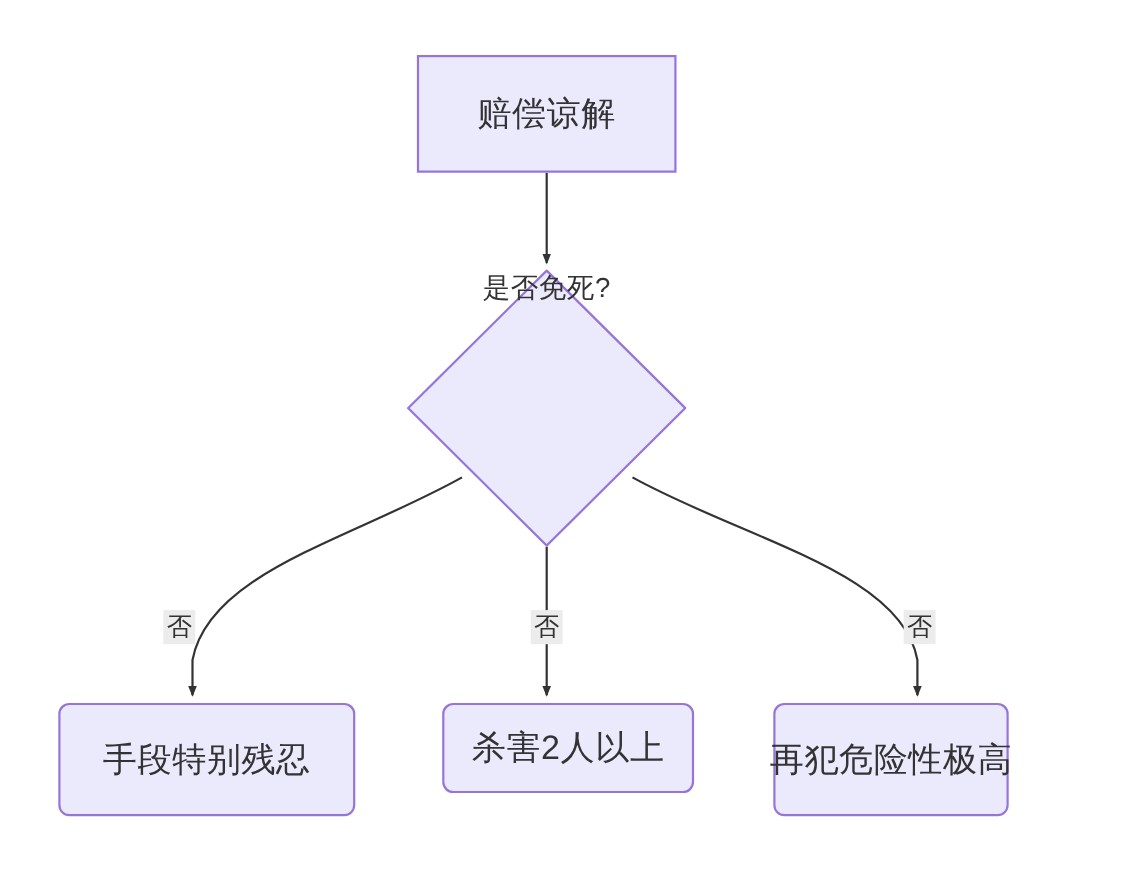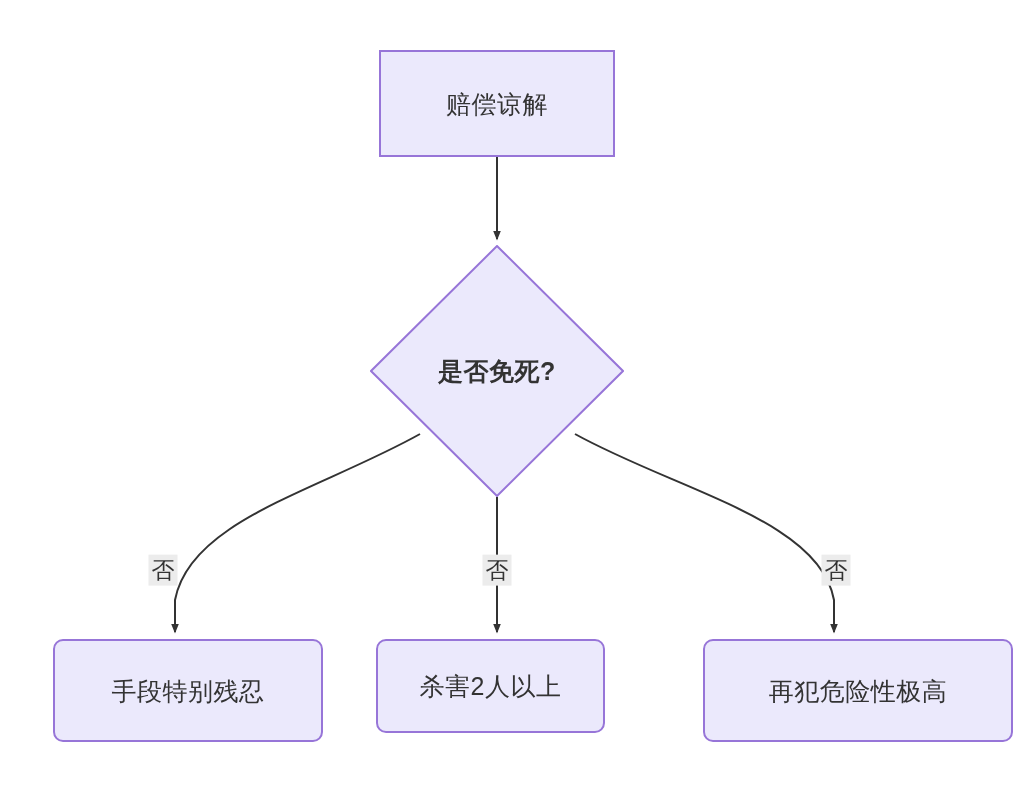--- a/index.html
+++ b/index.html
@@ -30,37 +30,36 @@
   }
   .node {
     position: absolute;
     box-sizing: border-box;
     display: flex;
     align-items: center;
     justify-content: center;
     background: #ebe9fc;
     border: 2px solid #9775d8;
     color: #333333;
-    font-size: 25px;
+    font-size: 31px;
     line-height: 1.2;
     letter-spacing: 0.5px;
     white-space: nowrap;
   }
   .node.process {
     border-radius: 0;
   }
   .node.terminal {
     border-radius: 10px;
   }
   .diamond-wrap {
     position: absolute;
     display: flex;
-    align-items: center;
+    align-items: flex-start;
     justify-content: center;
-    font-weight: bold;
   }
   .diamond-shape {
     position: absolute;
     left: 0;
     top: 0;
     width: 100%;
     height: 100%;
   }
   .diamond-label {
     position: relative;
@@ -108,25 +107,25 @@
     <svg class="diamond-shape" viewBox="0 0 254 252" preserveAspectRatio="none" xmlns="http://www.w3.org/2000/svg">
       <polygon points="127,1 253,126 127,251 1,126" fill="#ebe9fc" stroke="#9775d8" stroke-width="2"></polygon>
     </svg>
     <span class="diamond-label">是否免死?</span>
   </div>
 
   <div class="node terminal" style="left:53px; top:639px; width:270px; height:103px;">
     <span>手段特别残忍</span>
   </div>
 
-  <div class="node terminal" style="left:376px; top:639px; width:229px; height:94px;">
+  <div class="node terminal" style="left:402px; top:639px; width:229px; height:82px;">
     <span>杀害2人以上</span>
   </div>
 
-  <div class="node terminal" style="left:703px; top:639px; width:310px; height:103px;">
+  <div class="node terminal" style="left:703px; top:639px; width:214px; height:103px;">
     <span>再犯危险性极高</span>
   </div>
 
   <div id="edge-labels">
       <div class="edge-label" style="left: 163px; top: 570px;">否</div>
       <div class="edge-label" style="left: 497px; top: 570px;">否</div>
       <div class="edge-label" style="left: 836px; top: 570px;">否</div>
     </div>
 
 </div>

